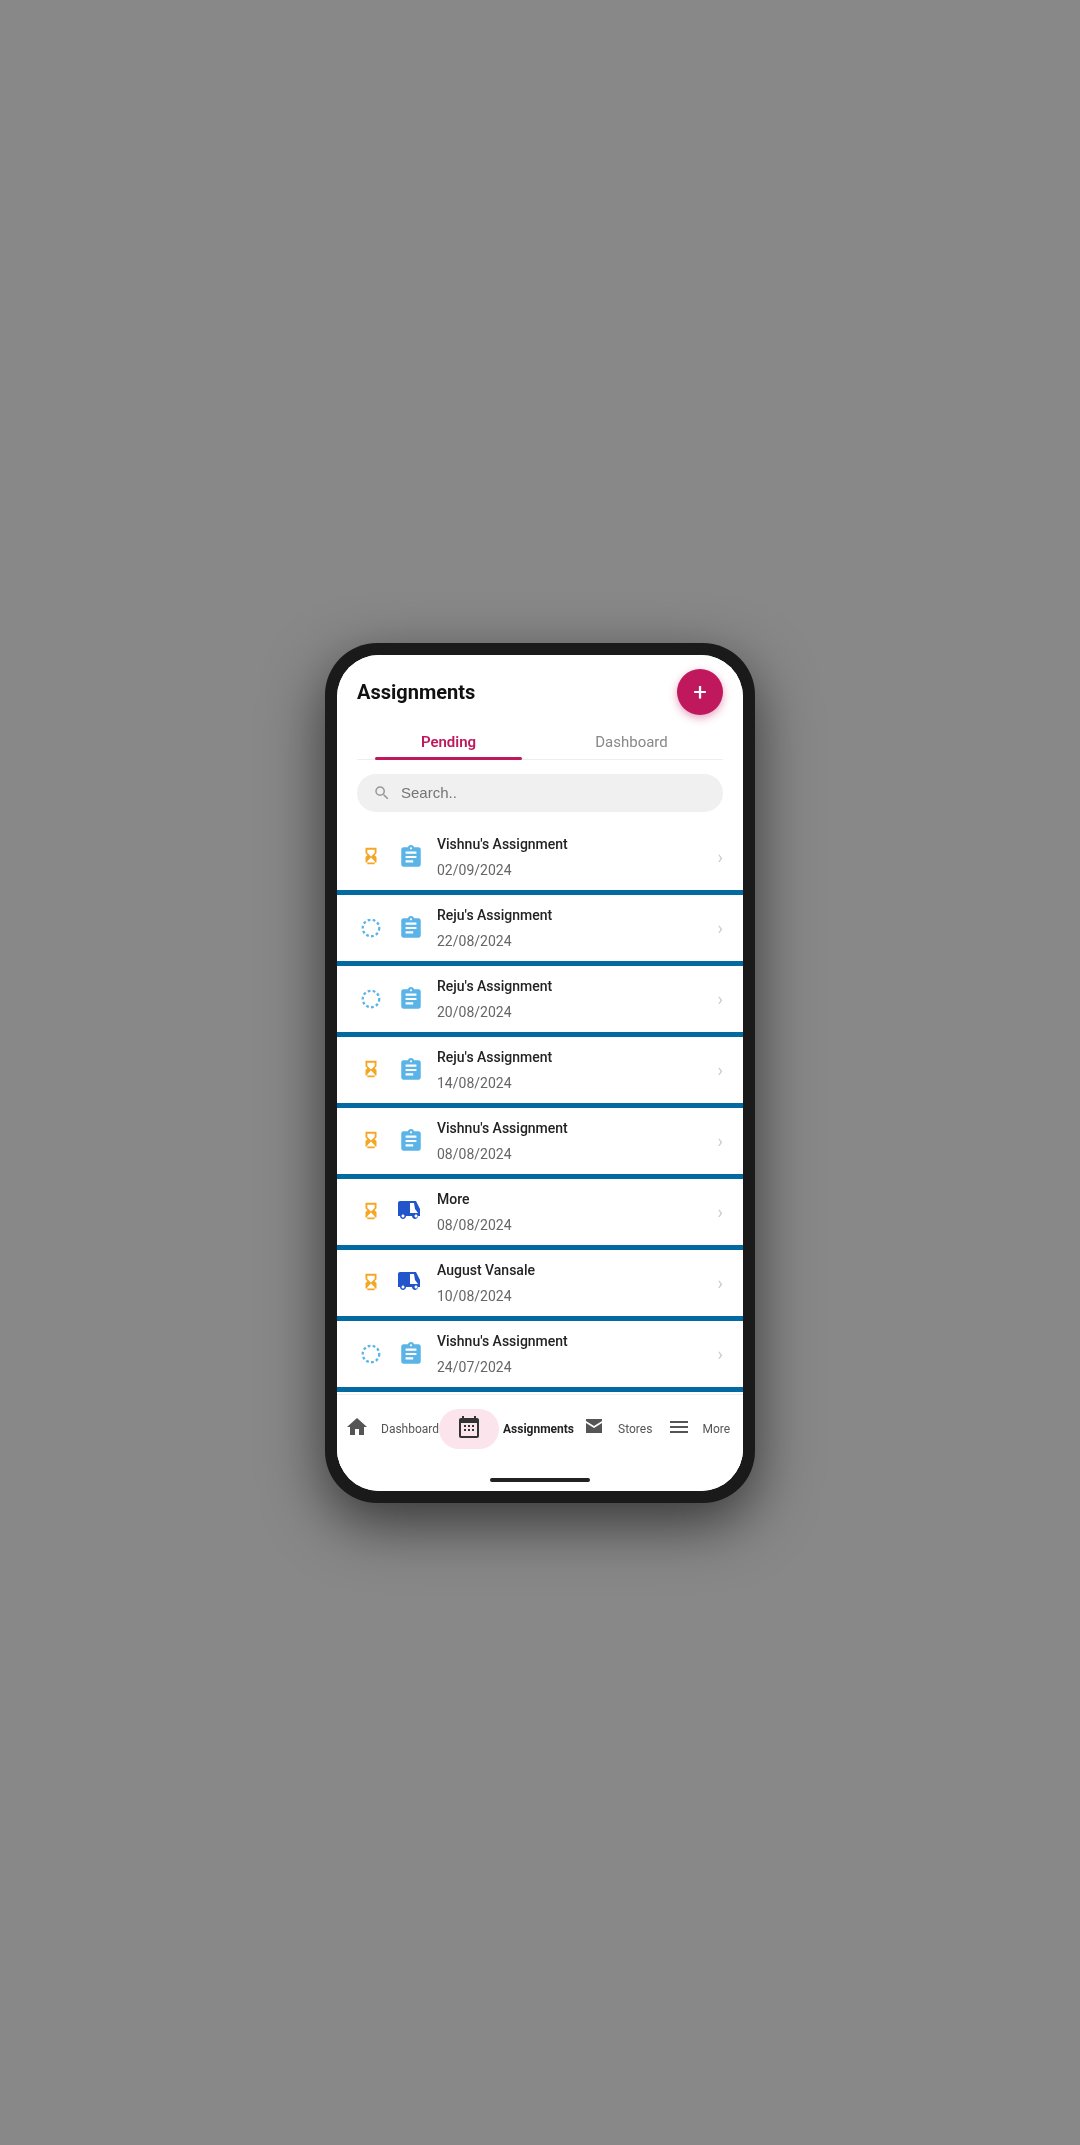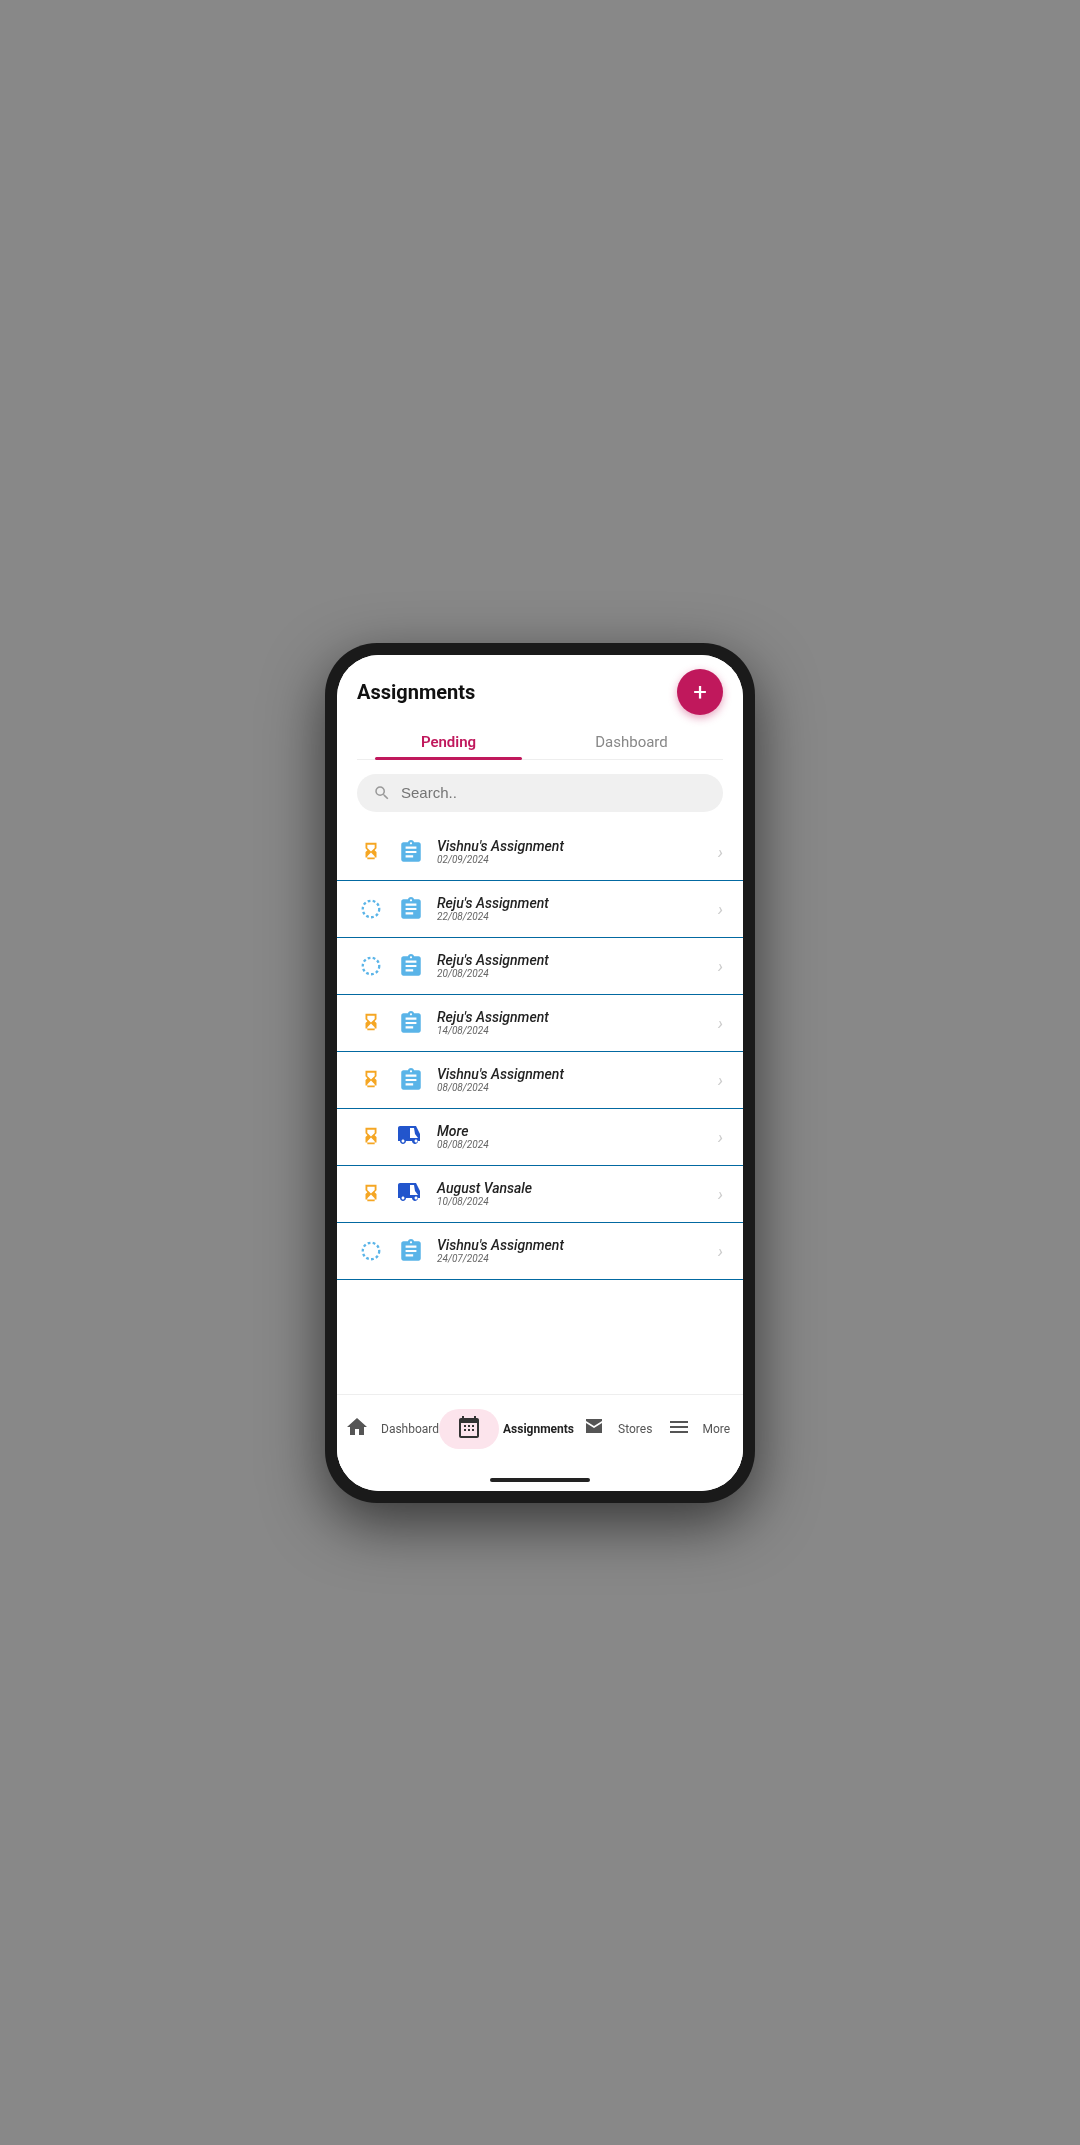--- a/index.html
+++ b/index.html
@@ -172,24 +172,23 @@
     .list-container {
       flex: 1;
       overflow-y: auto;
       padding: 6px 0;
     }
 
     .list-item {
       display: flex;
       align-items: center;
       padding: 12px 20px;
-      border-bottom: 1px solid #0369a1;
+      border-bottom: 5px solid #0369a1;
       cursor: pointer;
       gap: 10px;
-      font-style: italic;
     }
 
     .status-icon {
       width: 28px;
       height: 28px;
       display: flex;
       align-items: center;
       justify-content: center;
       flex-shrink: 0;
     }
@@ -207,23 +206,23 @@
       flex: 1;
     }
 
     .item-name {
       font-size: 14px;
       font-weight: 500;
       color: #222;
     }
 
     .item-date {
-      font-size: 10px;
+      font-size: 14px;
       color: #666;
-      margin-top: 0;
+      margin-top: 10px;
     }
 
     .chevron-icon {
       color: #ccc;
       font-size: 18px;
     }
 
     
     .bottom-nav {
       display: flex;

